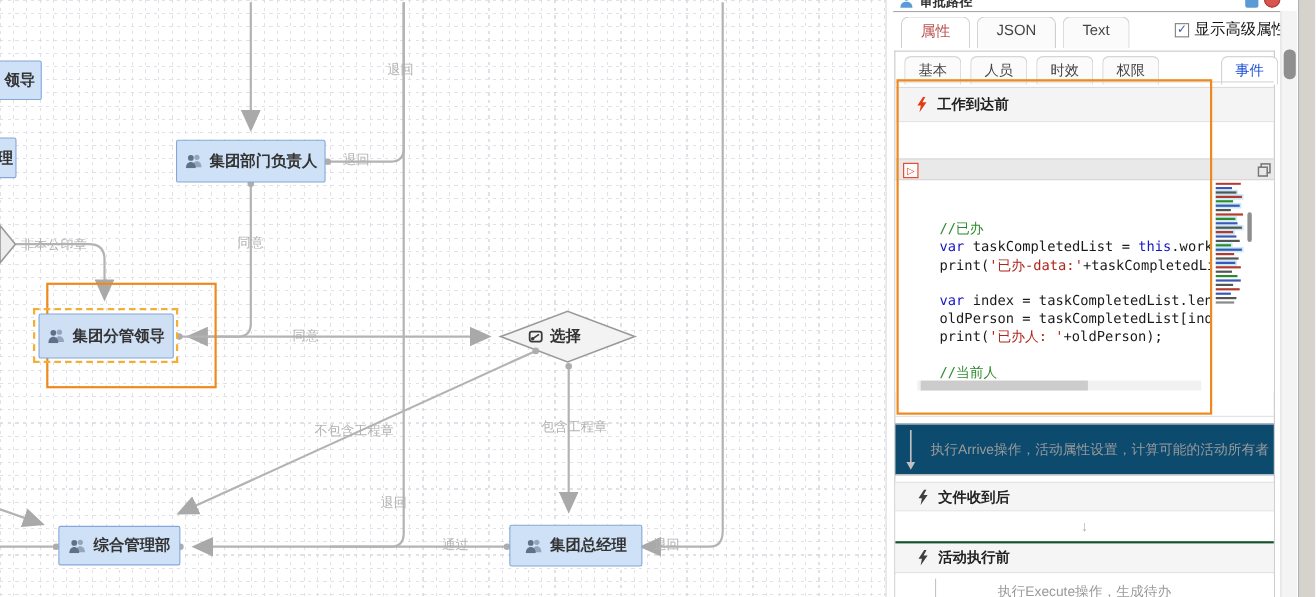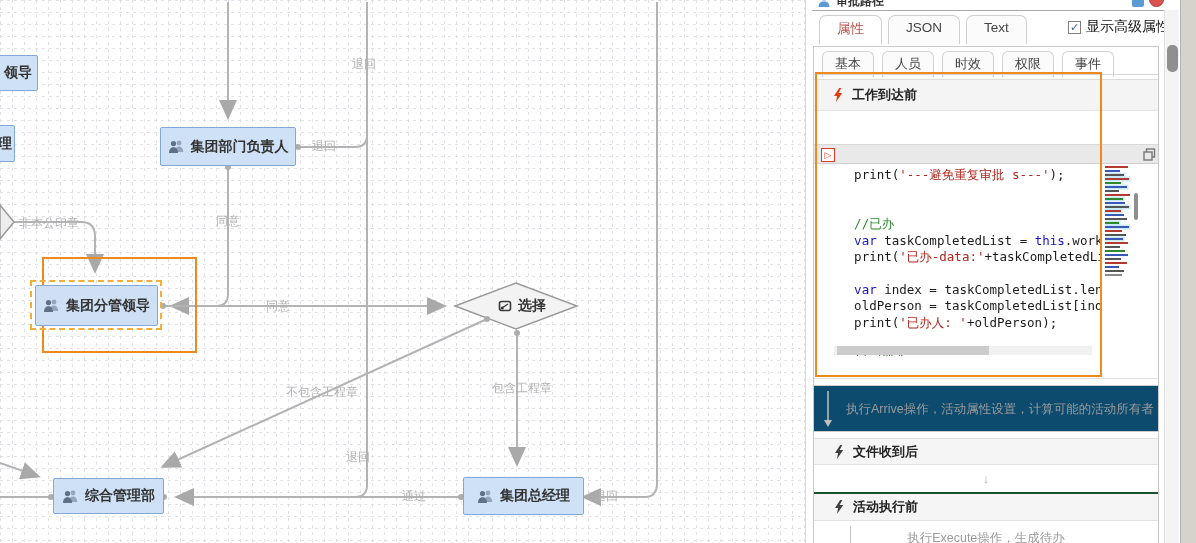--- a/index.html
+++ b/index.html
@@ -29,21 +29,21 @@
           display:flex; align-items:center; justify-content:center; gap:6px;
           font-size:14px; font-weight:600; color:#333; }
   .node .picon { flex:0 0 auto; display:block; }
   .edge-label { position:absolute; z-index:5; transform:translate(-50%,-50%); color:#b2b2b2;
                 font-size:12px; white-space:nowrap; }
   .sel-solid { position:absolute; left:42px; top:257px; width:155px; height:96px;
                border:2px solid #ee8a1d; z-index:3; }
   .sel-dash  { position:absolute; left:30px; top:280px; width:132px; height:50px;
                border:2px dashed #f3ae35; z-index:5; }
   #diamond-label { position:absolute; left:480px; top:297px; z-index:4; display:flex; align-items:center;
-                   gap:6px; font-size:14px; font-weight:600; color:#333;margin-left:18px; }
+                   gap:6px; font-size:14px; font-weight:600; color:#333; }
   #canvas-right-border { position:absolute; left:805px; top:0; width:1px; height:543px; background:#d9d9d9; }
 
   
   #panel { position:absolute; left:812px; top:0; width:384px; height:543px; background:#fff; }
   .p-titlebar { position:absolute; left:0; top:0; width:368px; height:10px; overflow:hidden; background:#fff; }
   .tb-title { position:absolute; left:24px; top:-7px; font-size:12px; font-weight:bold; color:#333; white-space:nowrap; }
   .tb-person { position:absolute; left:5px; top:-6px; }
   .tb-ico-blue { position:absolute; left:320px; top:-5px; width:12px; height:12px; background:#5b9bd5; border-radius:2px; }
   .tb-ico-red  { position:absolute; left:337px; top:-8px; width:15px; height:15px; background:#d9534f;
                  border:1px solid #a93835; border-radius:50%; }
@@ -56,21 +56,21 @@
   .adv-check { position:absolute; left:256px; top:18px; display:flex; align-items:center; gap:5px; }
   .cb { width:13px; height:13px; border:1px solid #7f7f7f; background:#fff; font-size:11px; line-height:11px;
         font-weight:bold; color:#3a5f9f; text-align:center; }
   .cb-label { font-size:14px; color:#111; white-space:nowrap; }
 
   .p-body { position:absolute; left:1px; top:46px; width:346px; height:497px; background:#fff;
             border:1px solid #c9c9c9; border-bottom:none; }
   .tabs2 { position:absolute; left:8px; top:4px; display:flex; gap:8px; }
   .tab2 { border:1px solid #d2d2d2; border-bottom:none; border-radius:6px 6px 0 0; background:#fbfbfb;
           padding:3px 12px 4px; font-size:13px; color:#444; white-space:nowrap; }
-  .tab2.sel { color:#404040; background:#fff; }
+  .tab2.sel { color:#1d4ed8; background:#fff;margin-left:48px; }
   .tabs2-line { position:absolute; left:0; top:27px; width:100%; height:1px; background:#d5d5d5; }
 
   .ev-header { position:absolute; left:0; width:100%; height:32px; background:#f4f4f4;
                border-top:1px solid #dcdcdc; border-bottom:1px solid #e4e4e4;
                display:flex; align-items:center; }
   .ev-header .bolt { margin-left:19px; }
   .ev-header .ev-title { margin-left:9px; font-size:13px; font-weight:bold; color:#222; }
   #hdr-arrive { top:32px; }
   .label-row { position:absolute; left:0; top:60px; width:100%; height:37px; background:#fff; }
   .label-row .lbl { position:absolute; left:10px; top:11px; font-size:13px; font-weight:bold; color:#222; }
@@ -285,21 +285,20 @@
       <div class="code-toolbar">
         <span class="run-icon">▷</span>
         <svg class="win-icon" width="13" height="13" viewBox="0 0 13 13">
           <rect x="3.5" y="1" width="8" height="8" fill="none" stroke="#777" stroke-width="1.4"></rect>
           <rect x="1" y="4" width="8" height="8" fill="#e9e9e9" stroke="#777" stroke-width="1.4"></rect>
         </svg>
       </div>
 
       <div class="code-area">
         <div class="code-lines" id="code-lines">
-            <div class="cl"><span class="tok-p">    print(</span><span class="tok-s">'---避免重复审批 s---'</span><span class="tok-p">);</span></div>
             <div class="cl">&nbsp;</div>
             <div class="cl">&nbsp;</div>
             <div class="cl"><span class="tok-c">    //已办</span></div>
             <div class="cl"><span class="tok-p">    </span><span class="tok-k">var</span><span class="tok-p"> taskCompletedList = </span><span class="tok-k">this</span><span class="tok-p">.workCont</span></div>
             <div class="cl"><span class="tok-p">    print(</span><span class="tok-s">'已办-data:'</span><span class="tok-p">+taskCompletedList);</span></div>
             <div class="cl">&nbsp;</div>
             <div class="cl"><span class="tok-p">    </span><span class="tok-k">var</span><span class="tok-p"> index = taskCompletedList.length-</span></div>
             <div class="cl"><span class="tok-p">    oldPerson = taskCompletedList[index].</span></div>
             <div class="cl"><span class="tok-p">    print(</span><span class="tok-s">'已办人: '</span><span class="tok-p">+oldPerson);</span></div>
             <div class="cl">&nbsp;</div>

